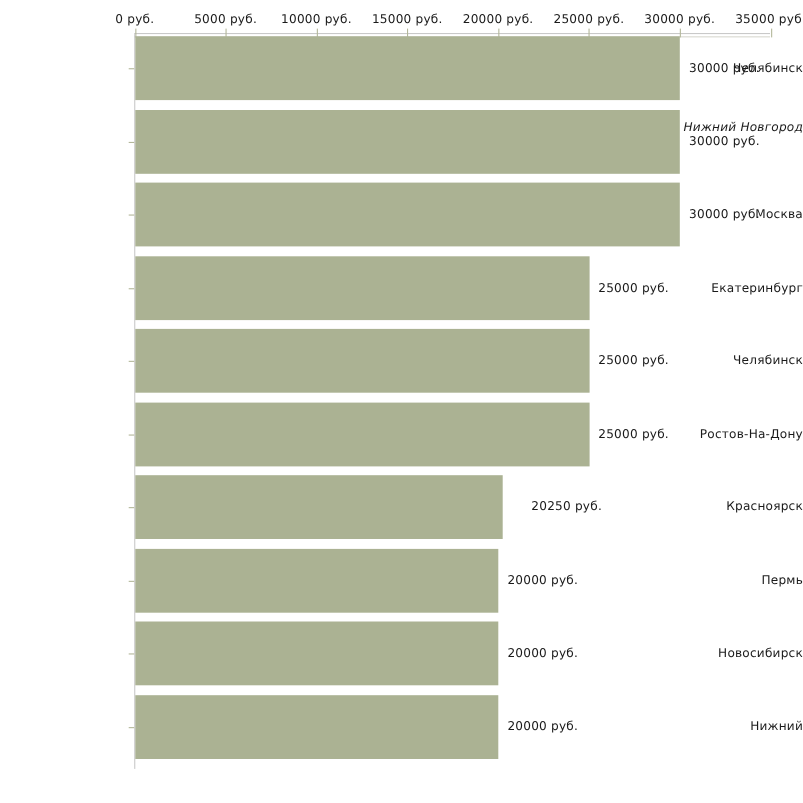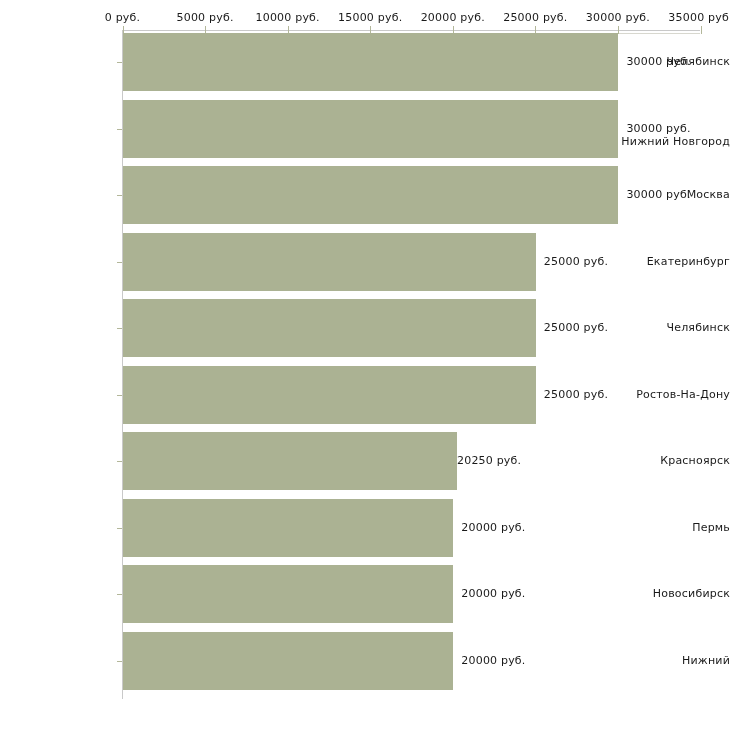--- a/index.html
+++ b/index.html
@@ -144,21 +144,21 @@
   <div class="left-spine"></div>
 
   <div class="plot" id="plot">
       <div class="bar-row" style="top: 0px;">
         <div class="cat-label" style="top: 55px;">Челябинск</div>
         <div class="cat-tick" style="top: 62px;"></div>
         <div class="bar" style="top: 33px; height: 58px; width: 495.429px; background: rgb(171, 178, 147);"></div>
         <div class="bar-value" style="left: 626.429px; top: 55px;">30000 руб.</div>
       </div>
       <div class="bar-row" style="top: 0px;">
-        <div class="cat-label" style="top: 135px;">Нижний Новгород</div>
+        <div class="cat-label" style="top: 109px; font-style: italic;">Нижний Новгород</div>
         <div class="cat-tick" style="top: 128.5px;"></div>
         <div class="bar" style="top: 99.5px; height: 58px; width: 495.429px; background: rgb(171, 178, 147);"></div>
         <div class="bar-value" style="left: 626.429px; top: 121.5px;">30000 руб.</div>
       </div>
       <div class="bar-row" style="top: 0px;">
         <div class="cat-label" style="top: 188px;">Москва</div>
         <div class="cat-tick" style="top: 195px;"></div>
         <div class="bar" style="top: 166px; height: 58px; width: 495.429px; background: rgb(171, 178, 147);"></div>
         <div class="bar-value" style="left: 626.429px; top: 188px;">30000 руб.</div>
       </div>
@@ -177,21 +177,21 @@
       <div class="bar-row" style="top: 0px;">
         <div class="cat-label" style="top: 387.5px; text-align: right;">Ростов-На-Дону</div>
         <div class="cat-tick" style="top: 394.5px;"></div>
         <div class="bar" style="top: 365.5px; height: 58px; width: 412.857px; background: rgb(171, 178, 147);"></div>
         <div class="bar-value" style="left: 543.857px; top: 387.5px;">25000 руб.</div>
       </div>
       <div class="bar-row" style="top: 0px;">
         <div class="cat-label" style="top: 454px;">Красноярск</div>
         <div class="cat-tick" style="top: 461px;"></div>
         <div class="bar" style="top: 432px; height: 58px; width: 334.414px; background: rgb(171, 178, 147);"></div>
-        <div class="bar-value" style="left: 457px; top: 454px;">20250 руб.</div>
+        <div class="bar-value" style="left: 483px; top: 454px;">20250 руб.</div>
       </div>
       <div class="bar-row" style="top: 0px;">
         <div class="cat-label" style="top: 520.5px;">Пермь</div>
         <div class="cat-tick" style="top: 527.5px;"></div>
         <div class="bar" style="top: 498.5px; height: 58px; width: 330.286px; background: rgb(171, 178, 147);"></div>
         <div class="bar-value" style="left: 461.286px; top: 520.5px;">20000 руб.</div>
       </div>
       <div class="bar-row" style="top: 0px;">
         <div class="cat-label" style="top: 587px;">Новосибирск</div>
         <div class="cat-tick" style="top: 594px;"></div>

